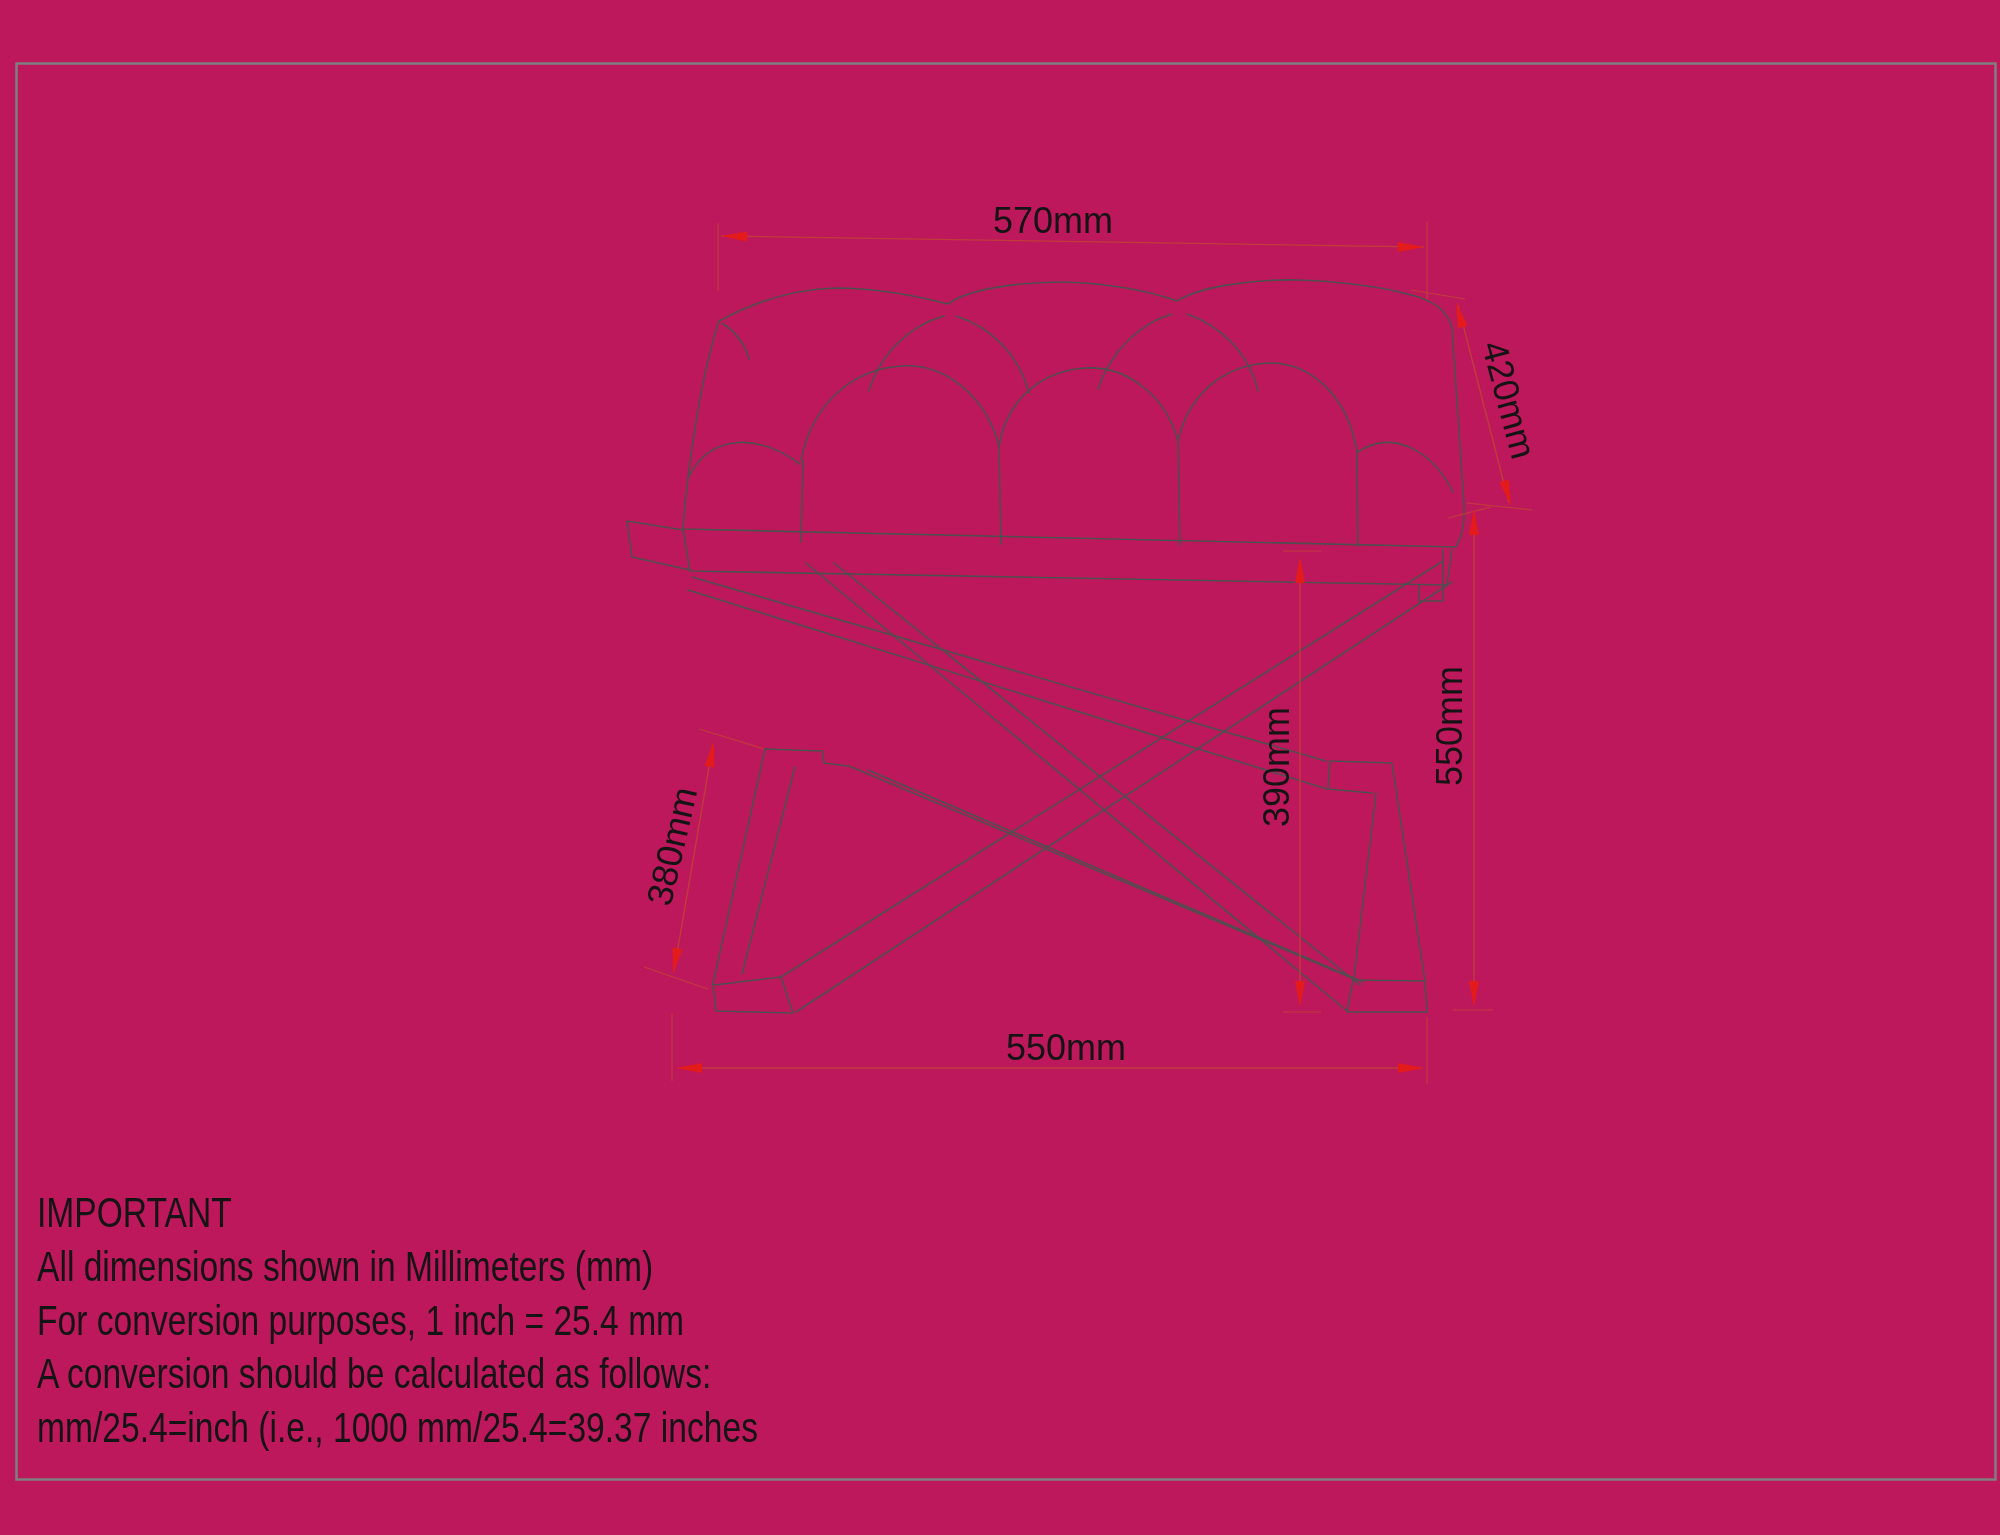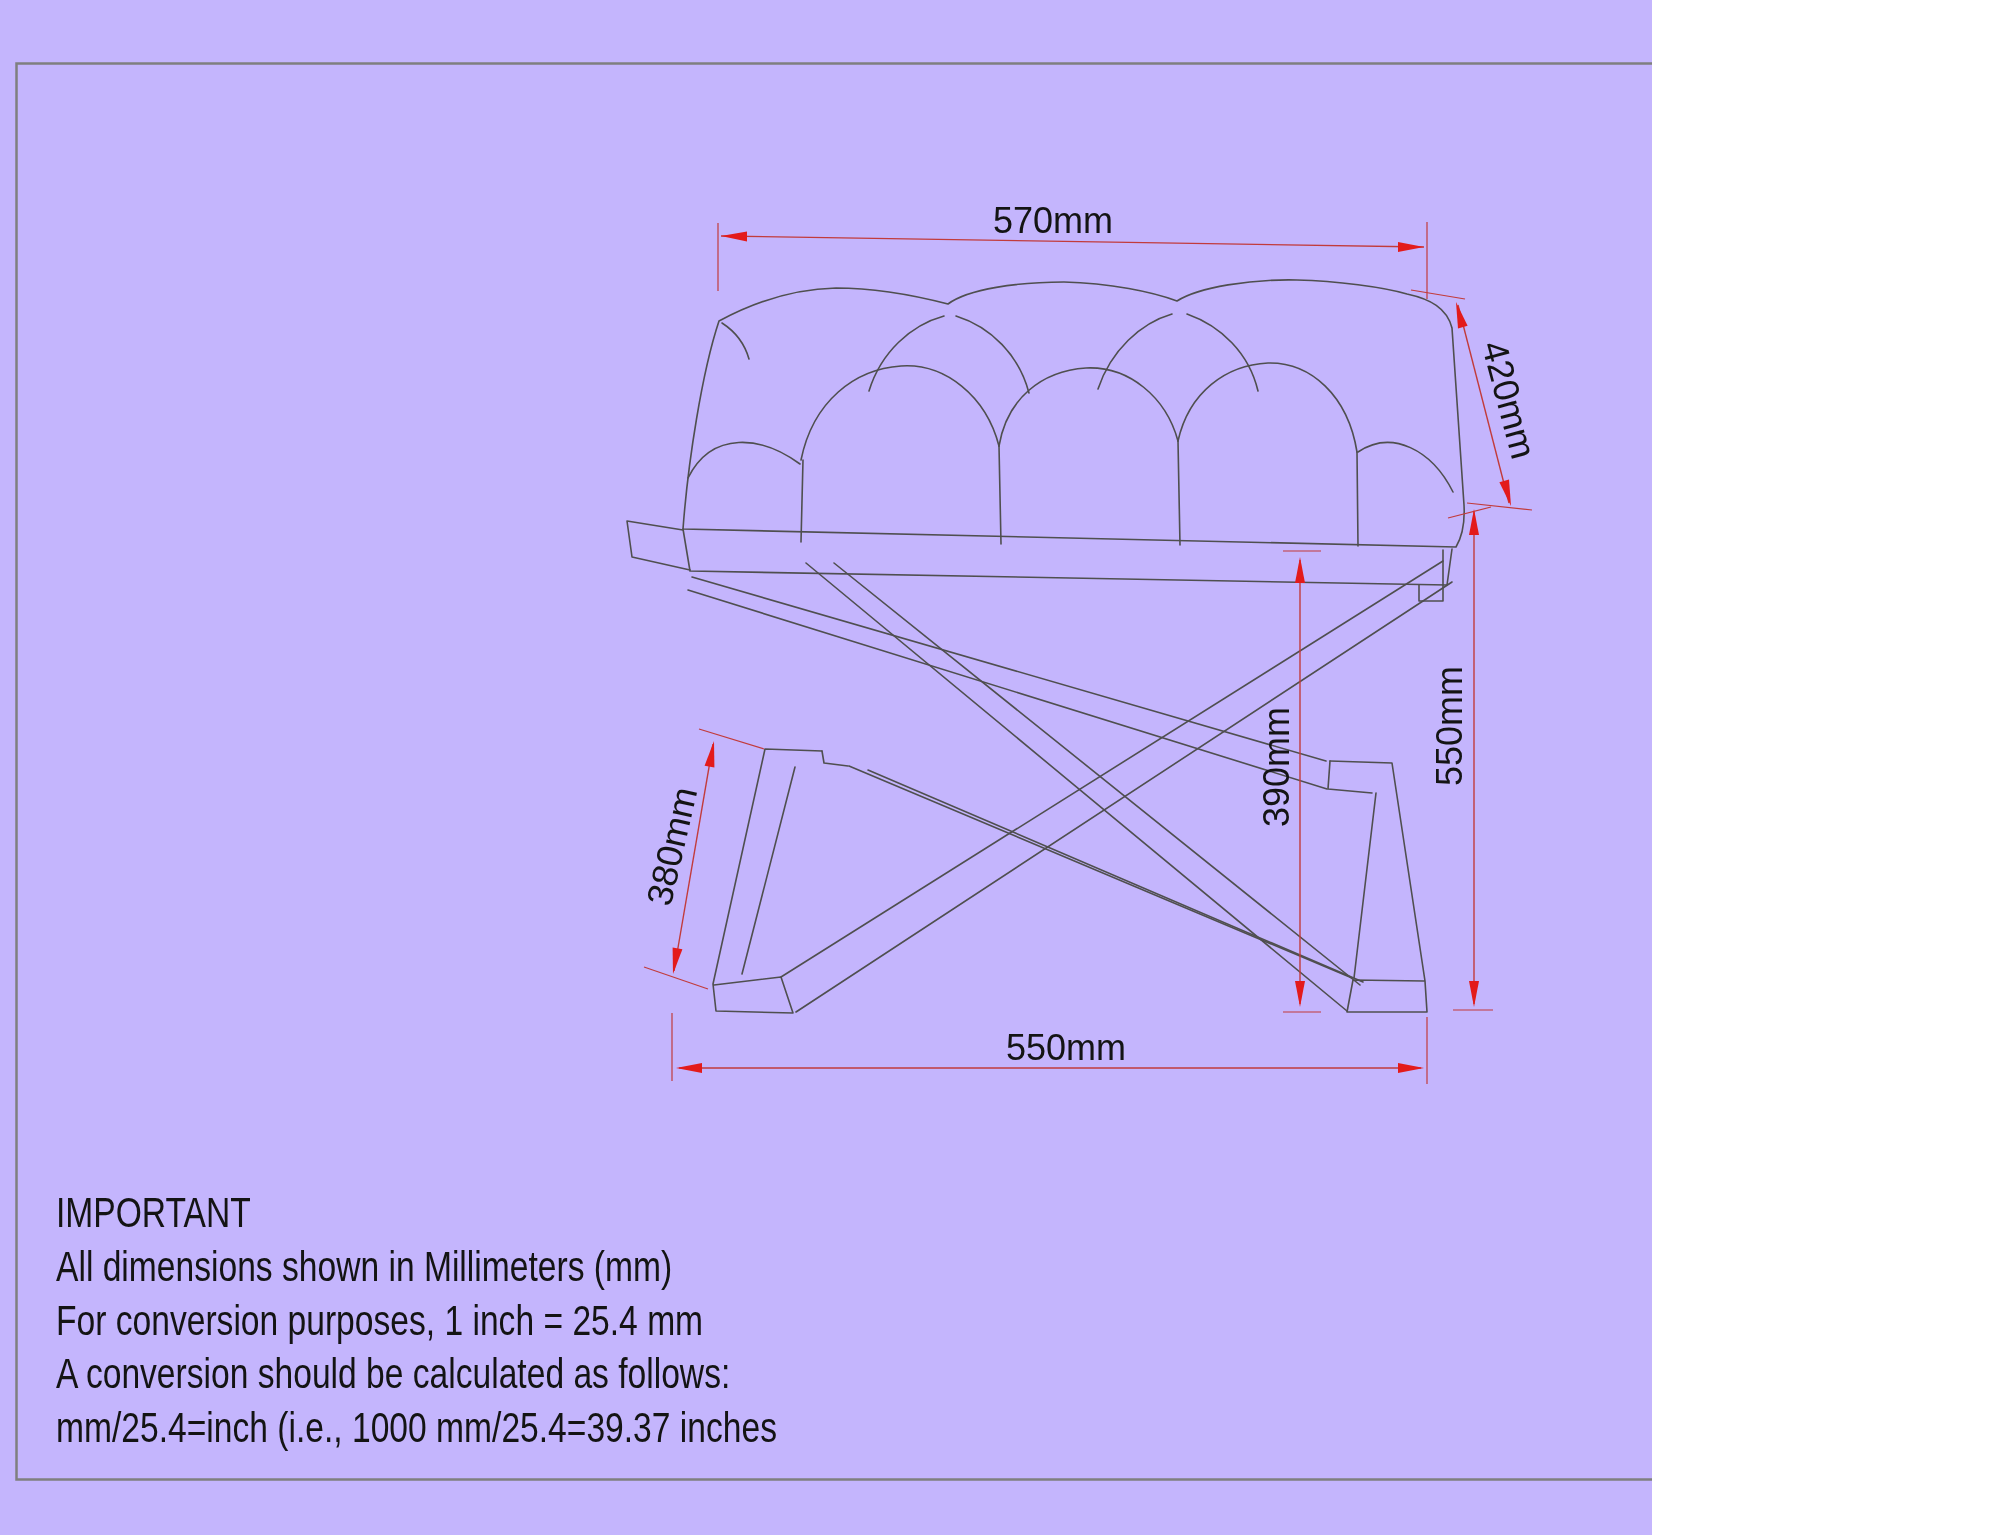--- a/index.html
+++ b/index.html
@@ -1,35 +1,35 @@
 <!DOCTYPE html>
 <html><head>
 <meta charset="utf-8">
 <style>
   html,body{margin:0;padding:0;background:#ffffff;}
   .canvas{
     position:relative;
-    width:1652px;height:1535px;
-    background:#c4b5fd;
+    width:2000px;height:1535px;
+    background:#be185d;
     font-family:"Liberation Sans",sans-serif;
     overflow:hidden;
   }
   .canvas svg{position:absolute;left:0;top:0;}
   .ink path, .ink line{stroke:var(--drawing_line,#4f4f4f);stroke-width:1.6;fill:none;stroke-linejoin:round;stroke-linecap:round;}
   .page-border{stroke:var(--border,#7f7f7f);stroke-width:2.5;fill:none;}
   .dim line{stroke:var(--dimension_line,#c23b3b);stroke-width:1.4;}
   .ext line{stroke:var(--dimension_line,#c23b3b);stroke-width:1.2;}
   .arrows polygon{fill:var(--arrow,#e31b1b);stroke:none;}
   .labels text{
     font-family:"Liberation Sans",sans-serif;
     font-size:36px;
     fill:var(--text,#141414);
   }
   .note{
-    position:absolute;left:56px;top:1186px;
+    position:absolute;left:37px;top:1186px;
     color:var(--text,#141414);
   }
   .note-line{
     font-size:42px;
     line-height:53.8px;
     white-space:nowrap;
     transform:scaleX(0.8);
     transform-origin:0 0;
   }
 </style>

